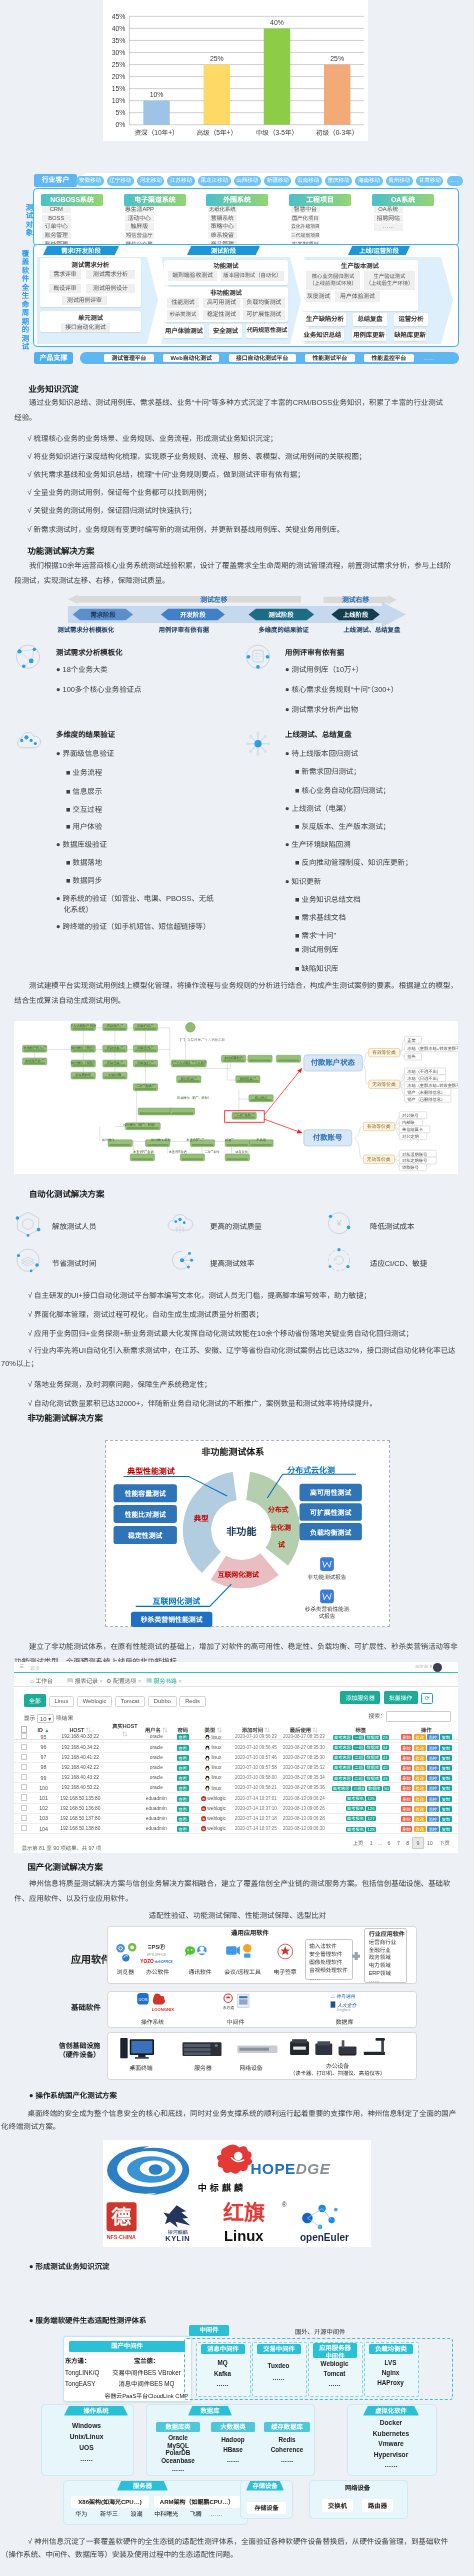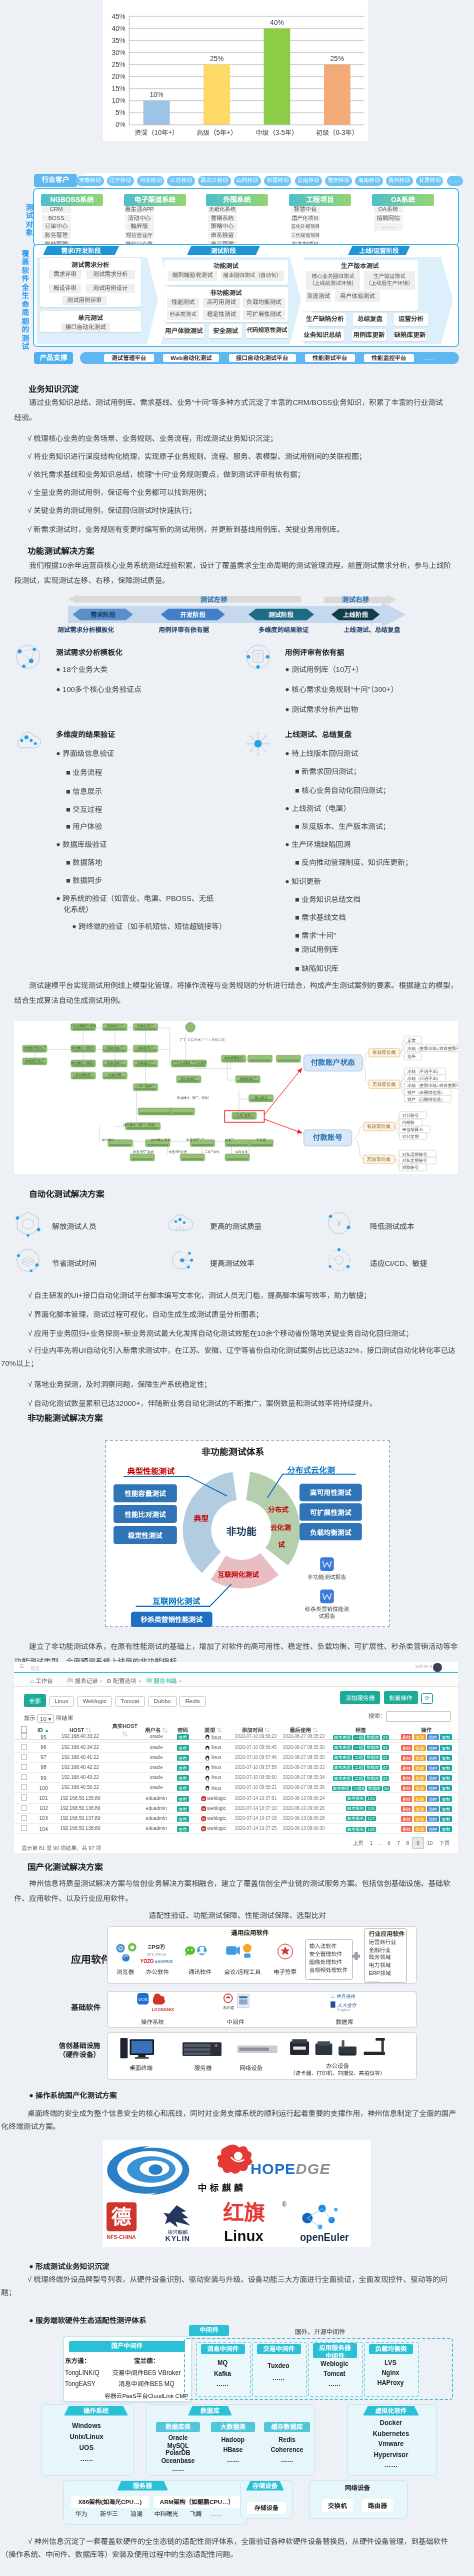--- a/index.html
+++ b/index.html
@@ -289,21 +289,21 @@
   <div class="abs" style="left:56px;top:728px;font-size:7.4px;font-weight:bold;color:#262626;">多维度的结果验证</div>
   <div class="abs" style="left:56px;top:747px;font-size:7.4px;color:#404040;text-align:right;">● 界面级信息验证</div>
   <div class="abs" style="left:66px;top:766px;font-size:7.4px;color:#404040;">■ 业务流程</div>
   <div class="abs" style="left:66px;top:785px;font-size:7.4px;color:#404040;">■ 信息展示</div>
   <div class="abs" style="left:66px;top:803px;font-size:7.4px;color:#404040;">■ 交互过程</div>
   <div class="abs" style="left:66px;top:820px;font-size:7.4px;color:#404040;">■ 用户体验</div>
   <div class="abs" style="left:56px;top:838px;font-size:7.4px;color:#404040;">● 数据库级验证</div>
   <div class="abs" style="left:66px;top:856px;font-size:7.4px;color:#404040;">■ 数据落地</div>
   <div class="abs" style="left:66px;top:874px;font-size:7.4px;color:#404040;">■ 数据同步</div>
   <div class="abs" style="left:56px;top:893px;width:190px;font-size:7.4px;color:#404040;line-height:11px;">● 跨系统的验证（如营业、电渠、PBOSS、无纸<br><span style="margin-left:7.4px;">化系统）</span></div>
-  <div class="abs" style="left:56px;top:920px;font-size:7.4px;color:#404040;margin-left:16px;">● 跨终端的验证（如手机短信、短信超链接等）</div>
+  <div class="abs" style="left:56px;top:920px;font-size:7.4px;color:#404040;">● 跨终端的验证（如手机短信、短信超链接等）</div>
   <svg class="abs" style="left:243px;top:730px;" width="30" height="27.5" viewBox="0 0 56 52">
     <circle cx="28" cy="26" r="7" fill="#2a9fe4"></circle>
     <g stroke="#c4cdd8" stroke-width="1.5">
           <line x1="28" y1="19" x2="28" y2="6"></line>
           <line x1="28" y1="33" x2="28" y2="46"></line>
           <line x1="21" y1="26" x2="8" y2="26"></line>
           <line x1="35" y1="26" x2="48" y2="26"></line>
           <line x1="23" y1="21" x2="14" y2="12"></line>
           <line x1="33" y1="31" x2="42" y2="40"></line>
           <line x1="33" y1="21" x2="42" y2="12"></line>
@@ -1059,21 +1059,20 @@
           <circle cx="38" cy="45" r="4.5" fill="#42a5f5"></circle>
           <circle cx="68" cy="12" r="3.5" fill="#42a5f5"></circle>
       <line x1="14" y1="28" x2="42" y2="10" stroke="#90caf9" stroke-width="1.4"></line>
           <line x1="42" y1="10" x2="60" y2="32" stroke="#90caf9" stroke-width="1.4"></line>
           <line x1="14" y1="28" x2="38" y2="45" stroke="#90caf9" stroke-width="1.4"></line>
       <text x="0" y="71" font-size="19" font-weight="bold" fill="#1b2a4a">openEuler</text>
     </g>
   </svg>
 </div>
 <div class="abs" style="left:29px;top:2260px;font-size:7.4px;font-weight:bold;color:#222;">● 形成测试业务知识沉淀</div>
-<div class="abs" style="left:1.1px;top:2273px;width:471px;font-size:7.4px;color:#404040;line-height:13.2px;text-indent:26.4px;">√ 梳理终端外设品牌型号列表，从硬件设备识别、驱动安装与升级、设备功能三大方面进行全面验证，全面发现控件、驱动等的问<br>题；</div>
 <div class="abs" style="left:29px;top:2314px;font-size:7.4px;font-weight:bold;color:#222;">● 服务端软硬件生态适配性测评体系</div>
 
 <div id="sec-teal">
 
   <div class="tealhead" style="left:189px;top:2325px;width:40px;height:10.6px;line-height:10.6px;">中间件</div>
   <div class="abs" style="left:295px;top:2327px;font-size:6.3px;color:#333;">国外、开源中间件</div>
   <div class="abs" style="left:63px;top:2336px;width:127px;height:64px;background:#fff;border:0.5px solid #bfe9f2;border-radius:3.2px;box-shadow:0 0.5px 1.6px rgba(0,0,0,.08);"></div>
   <div class="tealhead" style="left:69px;top:2341px;width:116px;height:10.6px;line-height:10.6px;">国产中间件</div>
   <div class="abs" style="left:65px;top:2355px;width:37px;font-size:6.3px;color:#222;line-height:11.6px;"><b>东方通：</b><br>TongLINK/Q<br>TongEASY</div>
   <div class="abs" style="left:103px;top:2355px;width:87px;font-size:6.3px;color:#222;line-height:11.6px;text-align:center;"><b>宝兰德：</b><br>交易中间件BES VBroker<br>消息中间件BES MQ<br><span style="font-size:5.8px;">容器云PaaS平台CloudLink CMP</span></div>

